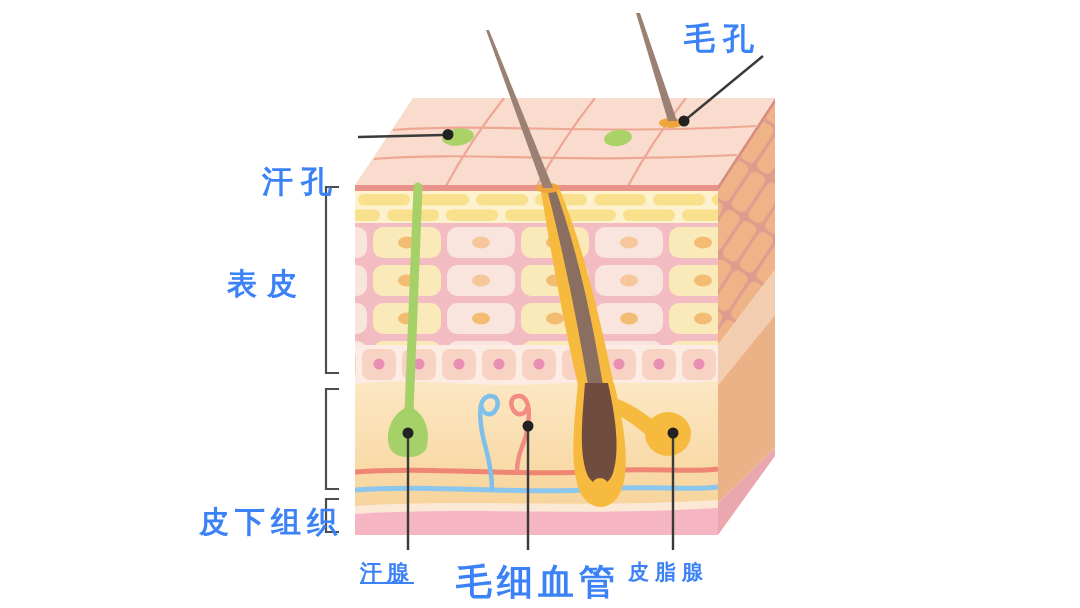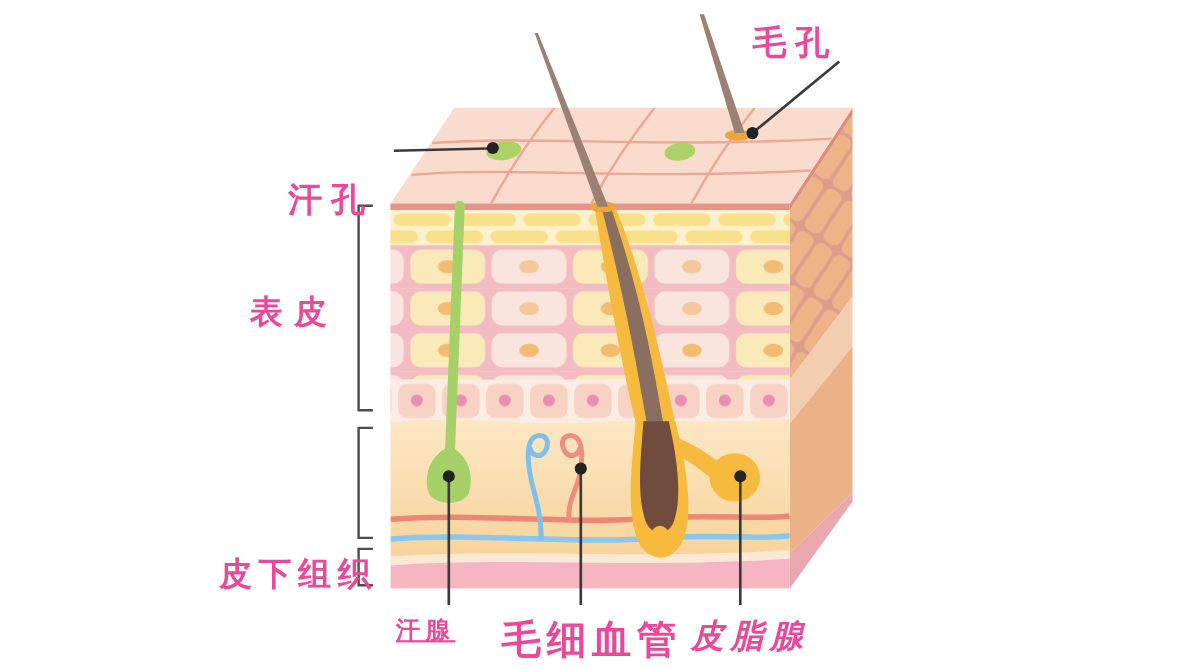--- a/index.html
+++ b/index.html
@@ -1,28 +1,28 @@
 <!DOCTYPE html>
 <html><head>
 <meta charset="utf-8">
 <style>
   html,body{margin:0;padding:0;background:#ffffff;}
   #stage{position:relative;width:1080px;height:608px;background:#ffffff;overflow:hidden;
          font-family:"DejaVu Sans",sans-serif;}
   #diagram{position:absolute;left:0;top:0;}
-  .lbl{position:absolute;color:#ec4899;font-weight:600;white-space:nowrap;
+  .lbl{position:absolute;color:#3b82f6;font-weight:600;white-space:nowrap;
        font-family:"DejaVu Sans",sans-serif;}
   .lbl-hair-pore      {left:684px;top:18px; font-size:31px;letter-spacing:8px;}
   .lbl-sweat-pore     {left:262px;top:116px;font-size:31px;letter-spacing:8px;margin-top:45px;}
   .lbl-epidermis      {left:227px;top:264px;font-size:30px;letter-spacing:10px;}
   .lbl-dermis         {left:225px;top:408px;font-size:30px;letter-spacing:8px;}
   .lbl-subcutaneous   {left:158px;top:502px;font-size:30px;letter-spacing:6px;margin-left:41px;}
   .lbl-sweat-gland    {left:360px;top:558px;font-size:22px;letter-spacing:5px;text-decoration:underline;}
   .lbl-capillary      {left:456px;top:558px;font-size:36px;letter-spacing:5px;}
-  .lbl-sebaceous      {left:628px;top:558px;font-size:30px;letter-spacing:6px;font-style:italic;}
+  .lbl-sebaceous      {left:628px;top:558px;font-size:21px;letter-spacing:6px;}
 </style>
 </head>
 <body>
 
 <div id="stage">
 
   <svg id="diagram" width="1080" height="608" viewBox="0 0 1080 608" xmlns="http://www.w3.org/2000/svg">
     <defs>
       <clipPath id="clipFront">
           <rect x="355" y="185" width="363" height="350"></rect>

